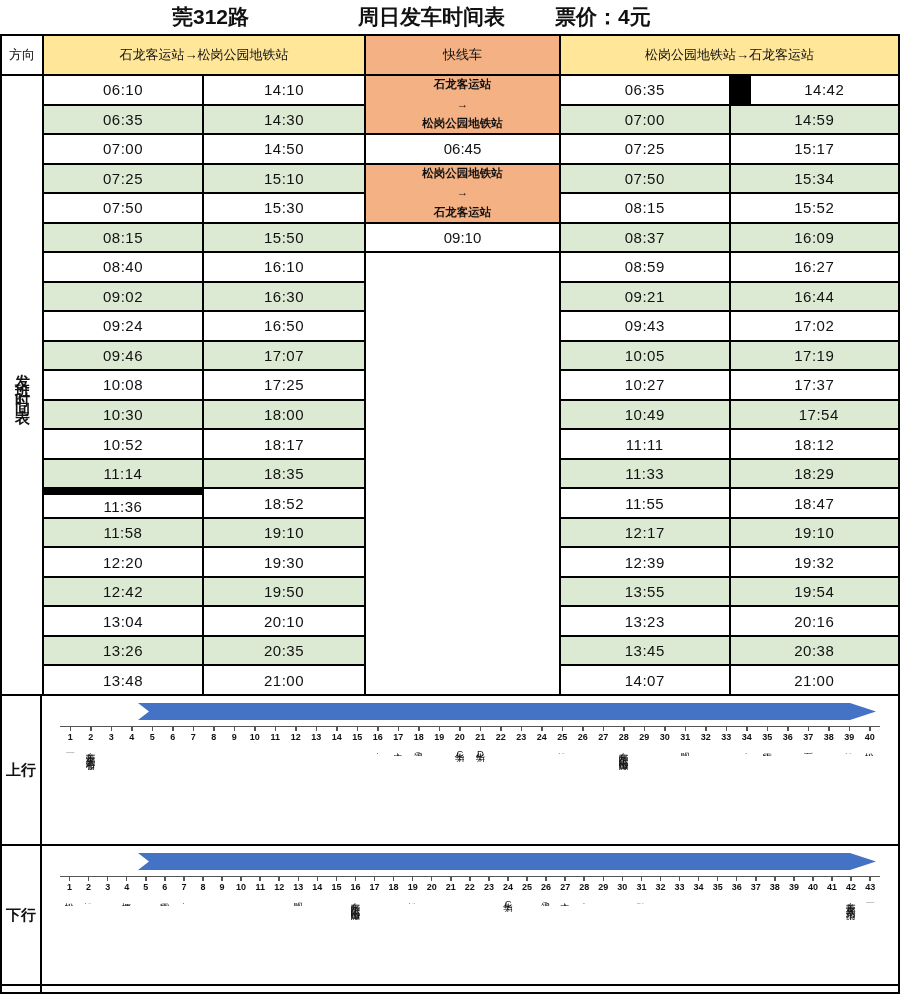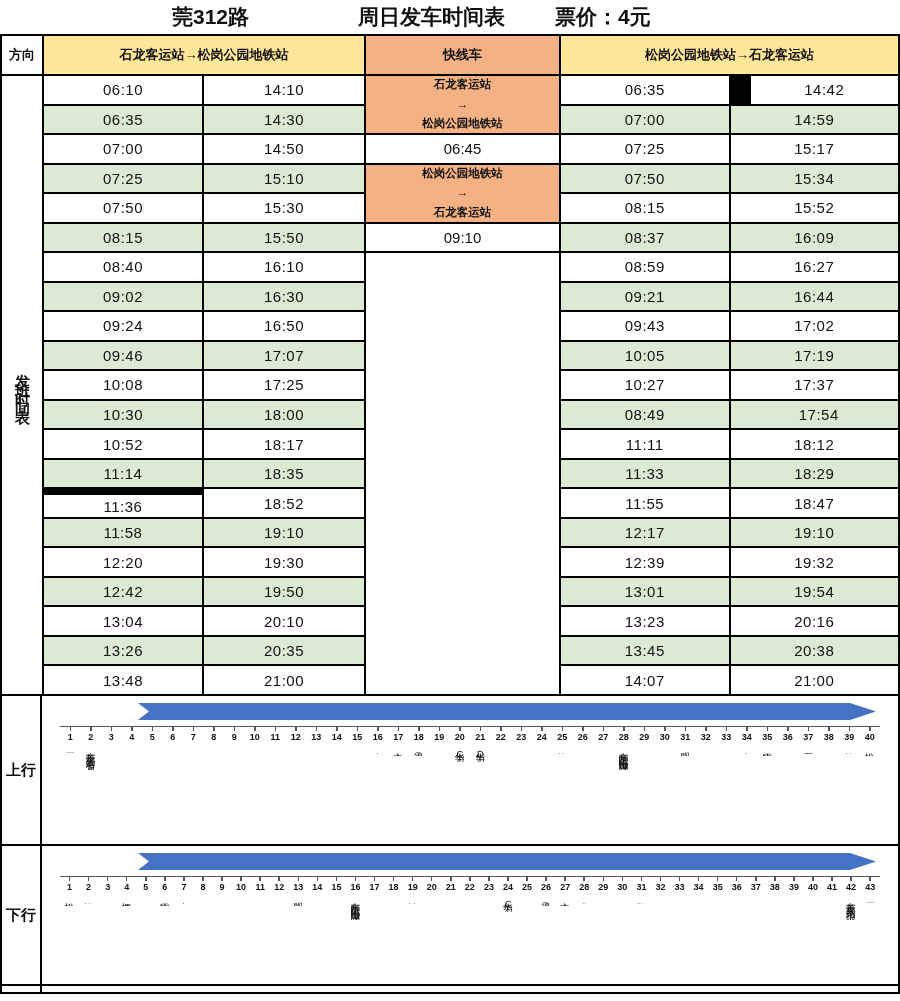--- a/index.html
+++ b/index.html
@@ -17,21 +17,21 @@
   
   .outer { border:2.5px solid #000; width:900px; }
 
   
   .grid {
     display:grid; height:658px; background:#000; gap:2px;
     grid-template-columns:40px 158px 160px 193px 1fr 1fr;
     grid-template-rows:38px repeat(21, 1fr);
   }
   .cell { background:#fff; display:flex; align-items:center; justify-content:center; }
-  .hdr { font-weight:bold; font-size:13px; }
+  .hdr { font-weight:normal; font-size:13px; }
   .yellow { background:var(--yellow); }
   .orange { background:var(--orange); }
   .green  { background:var(--green); }
   .time-cell { font-size:15px; letter-spacing:0.5px; }
   .dir-cell { grid-row:1; grid-column:1; background:#fff; }
   .side-label {
     grid-row:2 / 23; grid-column:1; background:#fff;
     writing-mode:vertical-rl; text-orientation:upright;
     font-weight:bold; font-size:15px; letter-spacing:9px;
     display:flex; align-items:center; justify-content:center;
@@ -162,33 +162,33 @@
         <div class="cell time-cell" style="grid-area: 8 / 5;">08:59</div>
         <div class="cell time-cell" style="grid-area: 8 / 6;">16:27</div>
         <div class="cell time-cell green" style="grid-area: 9 / 5;">09:21</div>
         <div class="cell time-cell green" style="grid-area: 9 / 6;">16:44</div>
         <div class="cell time-cell" style="grid-area: 10 / 5;">09:43</div>
         <div class="cell time-cell" style="grid-area: 10 / 6;">17:02</div>
         <div class="cell time-cell green" style="grid-area: 11 / 5;">10:05</div>
         <div class="cell time-cell green" style="grid-area: 11 / 6;">17:19</div>
         <div class="cell time-cell" style="grid-area: 12 / 5;">10:27</div>
         <div class="cell time-cell" style="grid-area: 12 / 6;">17:37</div>
-        <div class="cell time-cell green" style="grid-area: 13 / 5;">08:49</div>
+        <div class="cell time-cell green" style="grid-area: 13 / 5;">10:49</div>
         <div class="cell time-cell green" style="grid-area: 13 / 6; padding-left: 9px;">17:54</div>
         <div class="cell time-cell" style="grid-area: 14 / 5;">11:11</div>
         <div class="cell time-cell" style="grid-area: 14 / 6;">18:12</div>
         <div class="cell time-cell green" style="grid-area: 15 / 5;">11:33</div>
         <div class="cell time-cell green" style="grid-area: 15 / 6;">18:29</div>
         <div class="cell time-cell" style="grid-area: 16 / 5;">11:55</div>
         <div class="cell time-cell" style="grid-area: 16 / 6;">18:47</div>
         <div class="cell time-cell green" style="grid-area: 17 / 5;">12:17</div>
         <div class="cell time-cell green" style="grid-area: 17 / 6;">19:10</div>
         <div class="cell time-cell" style="grid-area: 18 / 5;">12:39</div>
         <div class="cell time-cell" style="grid-area: 18 / 6;">19:32</div>
-        <div class="cell time-cell green" style="grid-area: 19 / 5;">13:01</div>
+        <div class="cell time-cell green" style="grid-area: 19 / 5;">13:55</div>
         <div class="cell time-cell green" style="grid-area: 19 / 6;">19:54</div>
         <div class="cell time-cell" style="grid-area: 20 / 5;">13:23</div>
         <div class="cell time-cell" style="grid-area: 20 / 6;">20:16</div>
         <div class="cell time-cell green" style="grid-area: 21 / 5;">13:45</div>
         <div class="cell time-cell green" style="grid-area: 21 / 6;">20:38</div>
         <div class="cell time-cell" style="grid-area: 22 / 5;">14:07</div>
         <div class="cell time-cell" style="grid-area: 22 / 6;">21:00</div>
       </div>
 
     <div class="route-section up">

